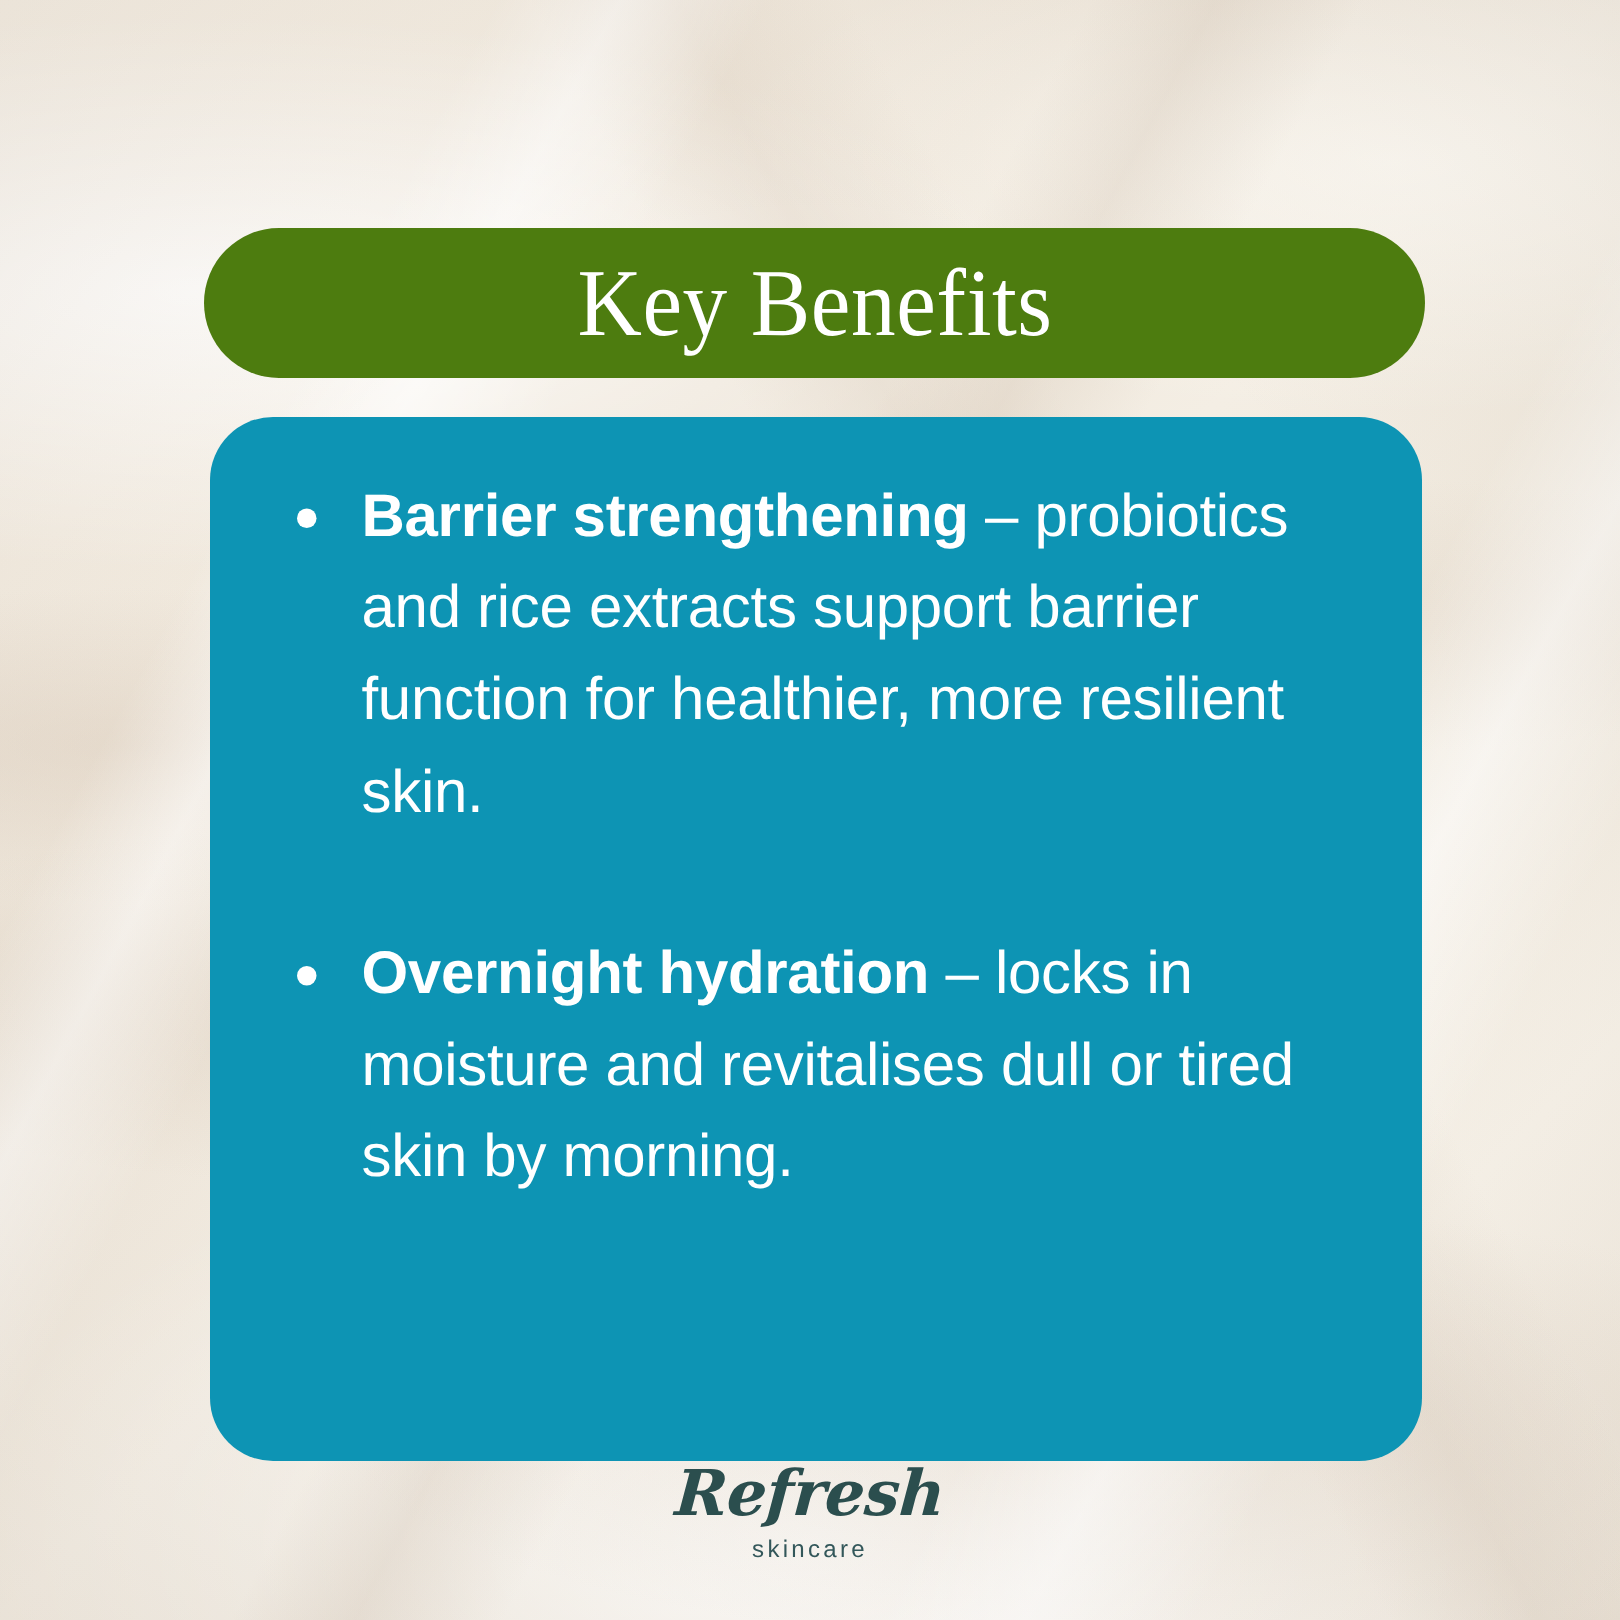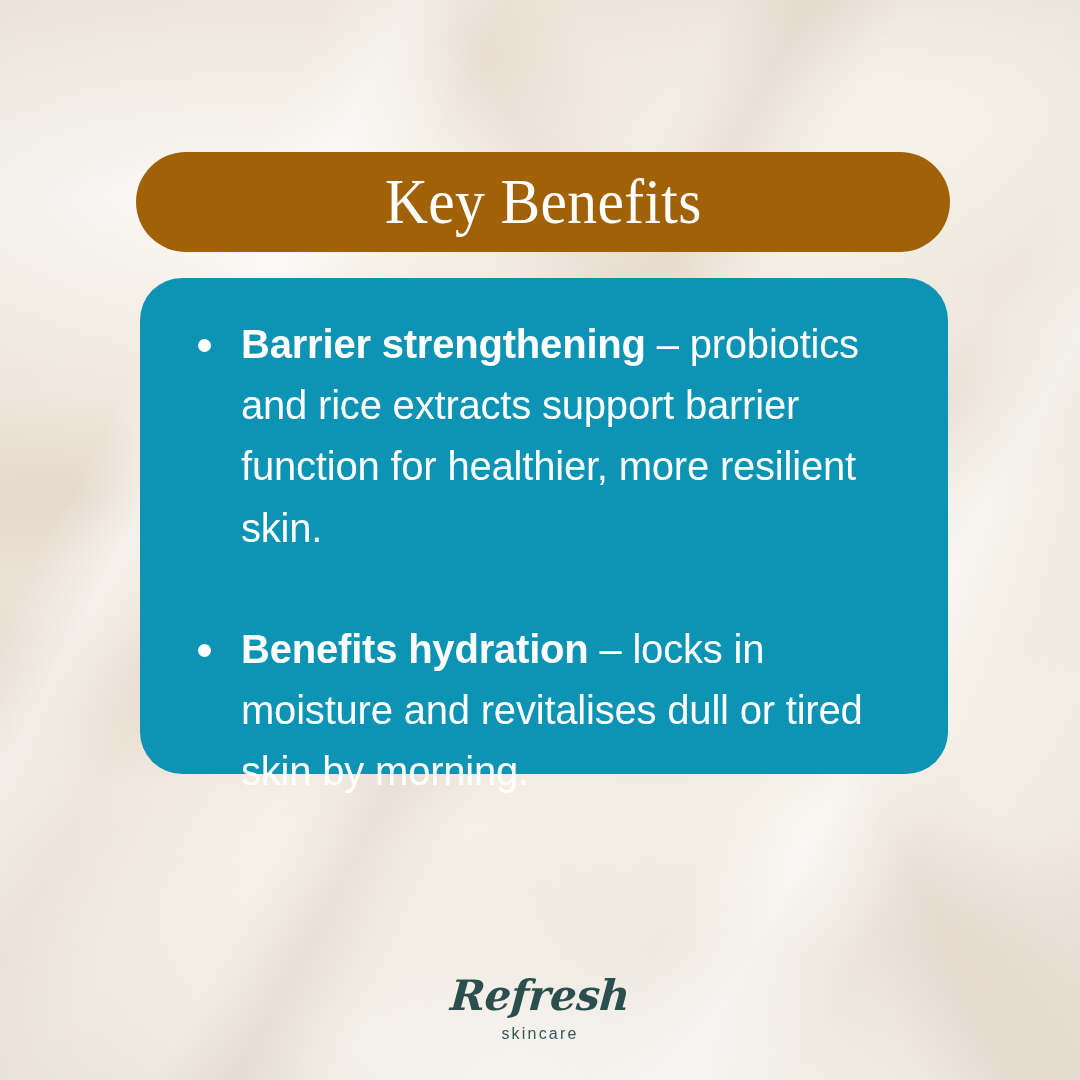--- a/index.html
+++ b/index.html
@@ -67,21 +67,21 @@
     background: radial-gradient(ellipse 760px 760px at 50% 50%, rgba(0,0,0,0.0) 52%, rgba(140,120,100,0.10) 100%);
   }
 
   
   .title-pill {
     position: absolute;
     left: 136px;
     top: 152px;
     width: 814px;
     height: 100px;
-    background: #a16207;
+    background: #4d7c0f;
     border-radius: 50px;
     display: flex;
     align-items: center;
     justify-content: center;
   }
 
   .title-text {
     font-family: "Liberation Serif", "DejaVu Serif", serif;
     font-size: 64px;
     font-weight: 400;
@@ -90,21 +90,21 @@
     line-height: 1;
     white-space: nowrap;
     transform: scaleX(0.93);
   }
 
   .benefits-card {
     position: absolute;
     left: 140px;
     top: 278px;
     width: 808px;
-    height: 496px;
+    height: 696px;
     background: #0d94b4;
     border-radius: 42px;
     box-sizing: border-box;
     padding: 36px 52px 36px 48px;
   }
 
   .benefits-list {
     list-style: none;
     margin: 0;
     padding: 0;
@@ -188,21 +188,21 @@
   </div>
 
   <div class="benefits-card">
     <ul class="benefits-list">
 
       <li class="benefit-item">
         <span class="benefit-bullet"></span><span class="benefit-lead">Barrier strengthening</span><span> – </span><span>probiotics and rice extracts support barrier function for healthier, more resilient skin.</span>
       </li>
 
       <li class="benefit-item">
-        <span class="benefit-bullet"></span><span class="benefit-lead">Benefits hydration</span><span> – </span><span>locks in moisture and revitalises dull or tired skin by morning.</span>
+        <span class="benefit-bullet"></span><span class="benefit-lead">Overnight hydration</span><span> – </span><span>locks in moisture and revitalises dull or tired skin by morning.</span>
       </li>
 
     </ul>
   </div>
 
   <div class="brand">
     <span class="brand-word">Refresh</span>
     <span class="brand-sub">skincare</span>
   </div>
 

